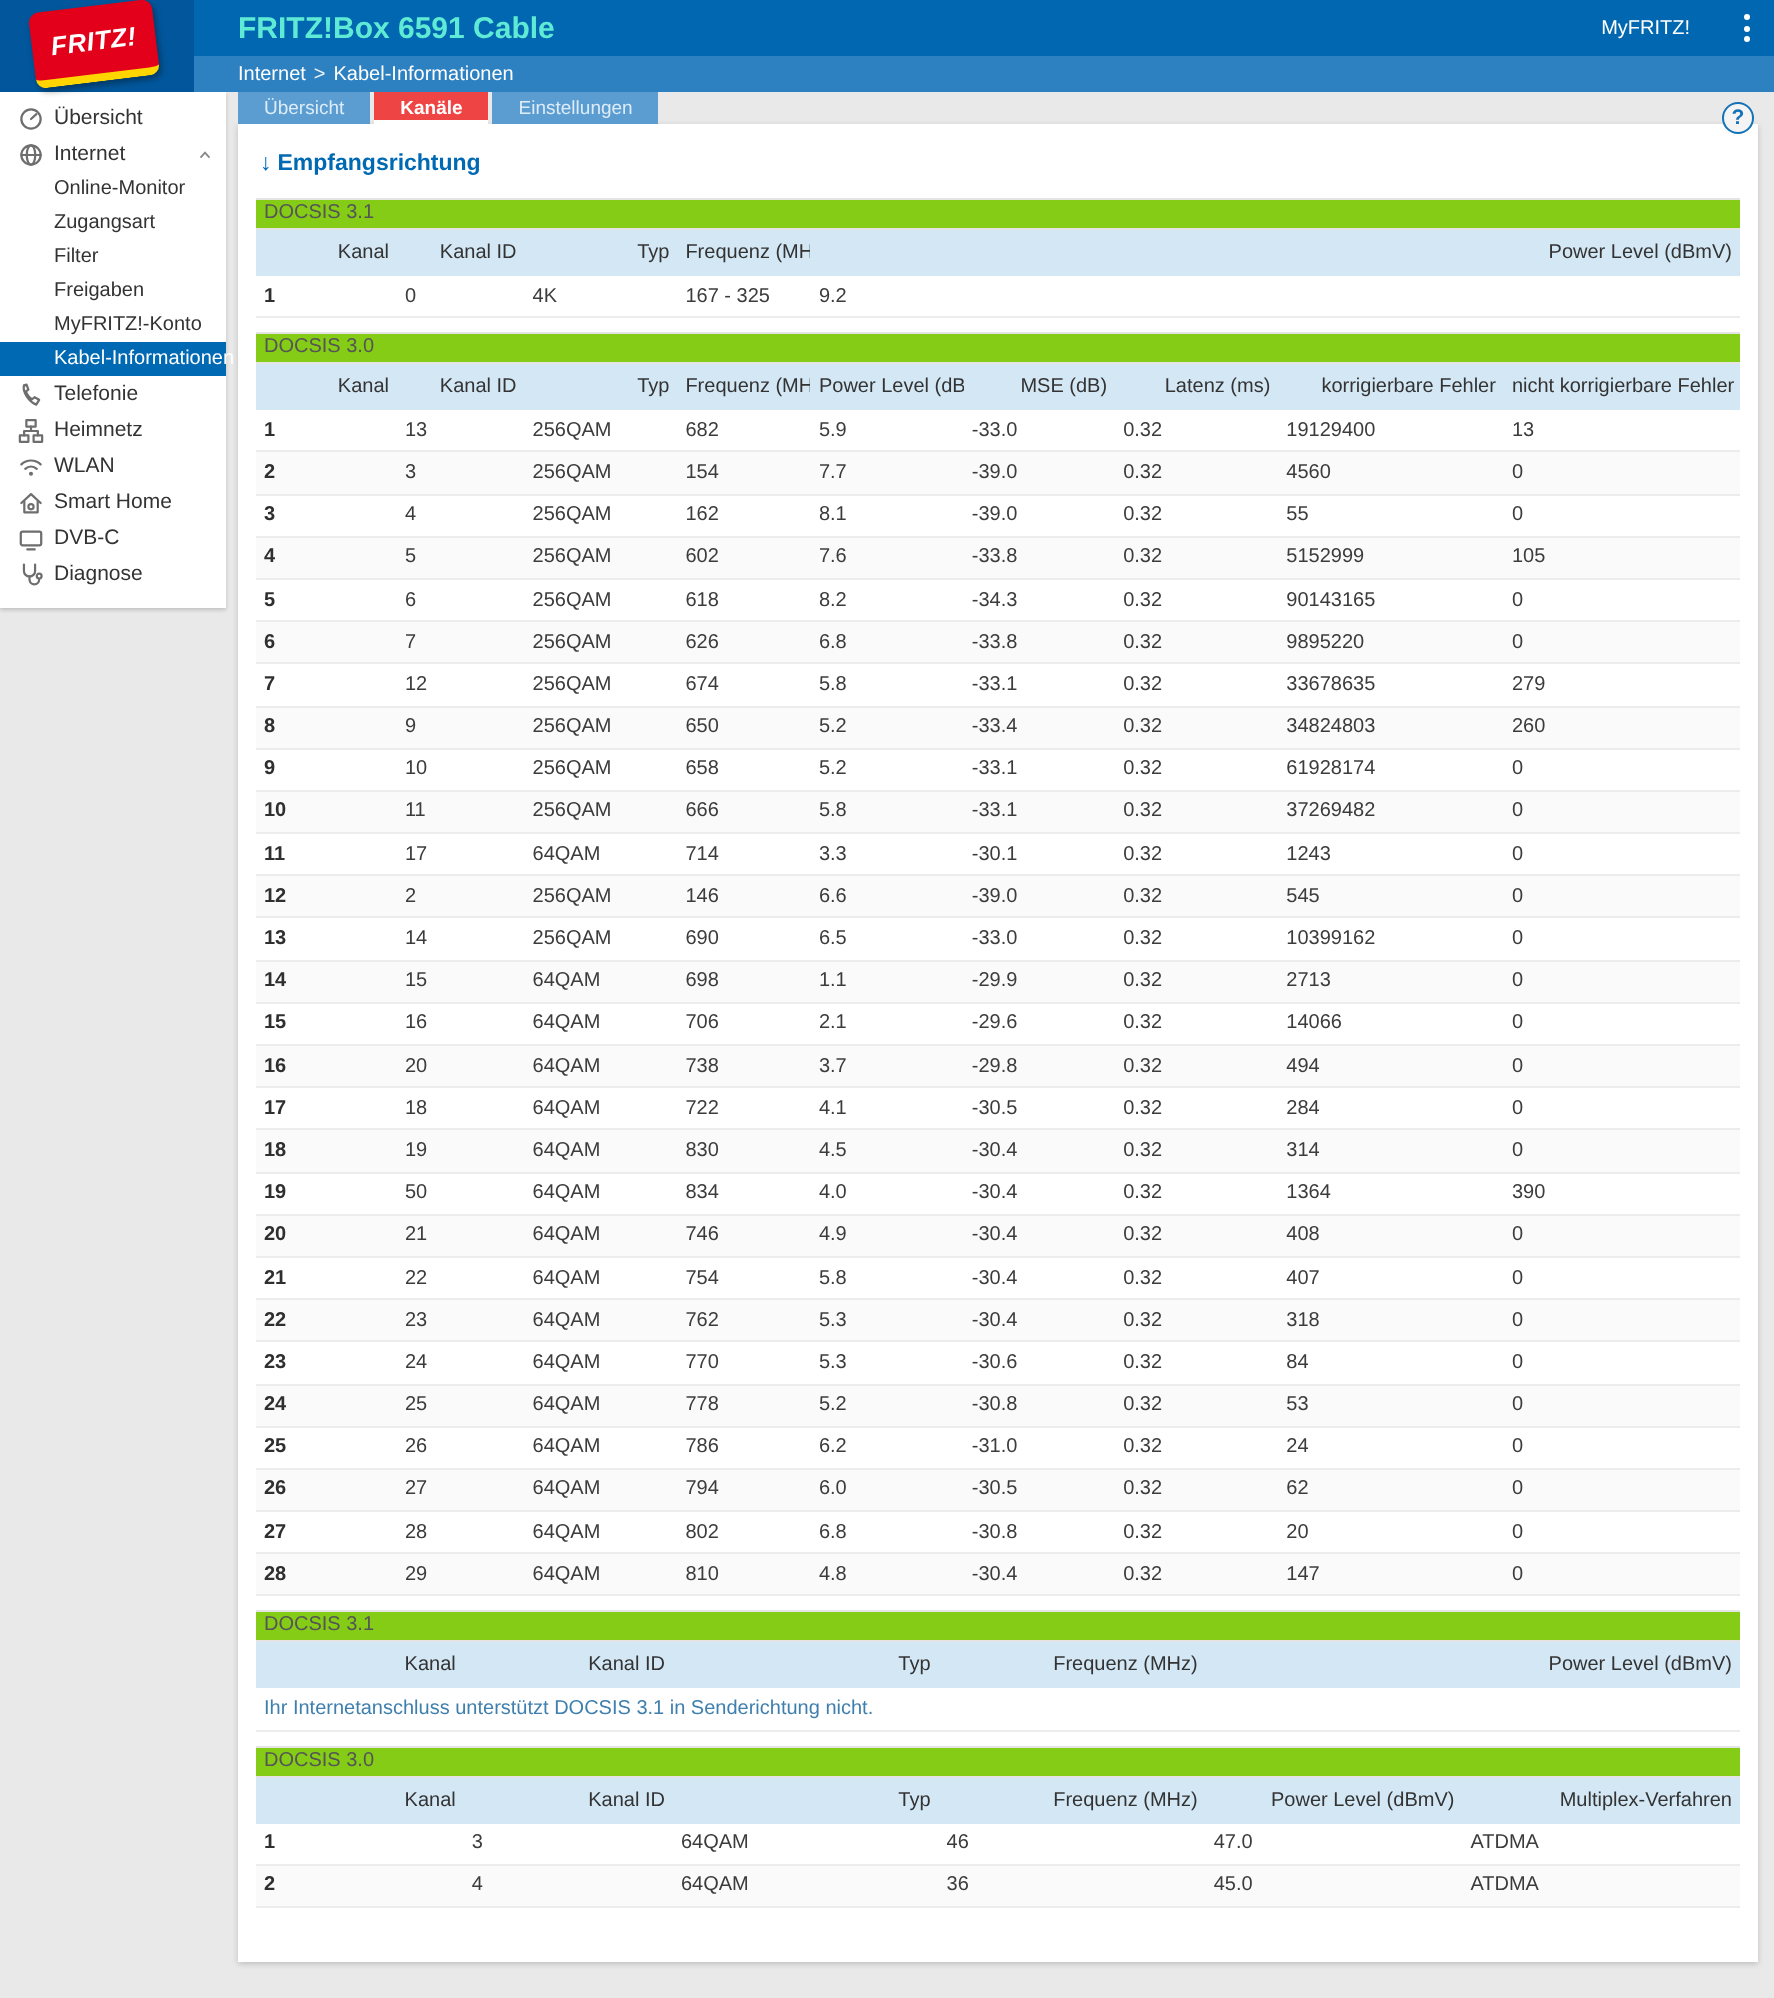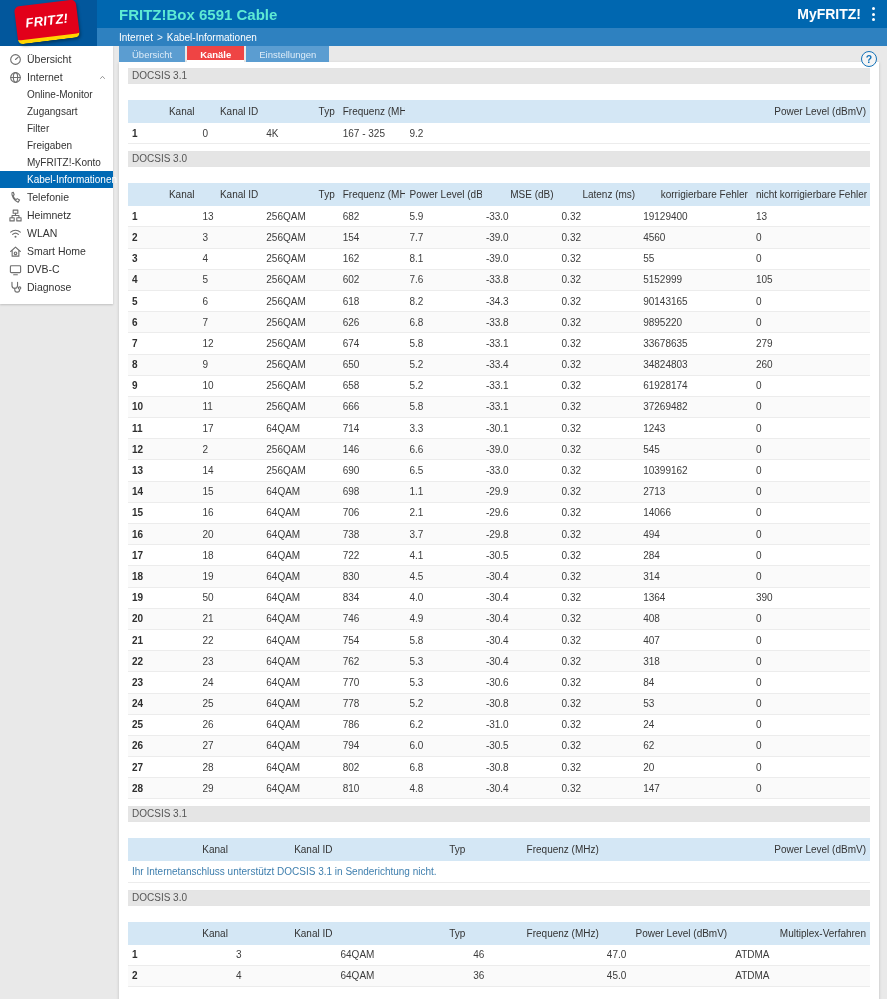--- a/index.html
+++ b/index.html
@@ -5,21 +5,21 @@
   *{margin:0;padding:0;box-sizing:border-box}
   html,body{width:887px;height:999px}
   body{background:#e9e9e9;font-family:"Liberation Sans",sans-serif;overflow:hidden;position:relative}
 
   
   .topbar{height:28px;background:#0067b0;position:relative;display:flex;align-items:center;z-index:4}
   .crumbbar{height:18px;background:#2e81c0;display:flex;align-items:center;color:#fff;font-size:10px;padding-left:119px;position:relative;z-index:3}
   .logobox{position:absolute;left:0;top:0;width:97px;height:46px;background:#02579c;z-index:5}
   .logo{position:absolute;left:16px;top:3px;width:62px;height:38px;background:#e2001a;border-radius:5px;transform:rotate(-7deg);z-index:6;display:flex;align-items:center;justify-content:center;color:#fff;font-weight:bold;font-style:italic;font-size:13px;letter-spacing:.3px;border-bottom:4px solid #ffd500;box-shadow:1px 2px 3px rgba(0,0,0,.35);cursor:pointer}
   .prodtitle{margin-left:119px;color:#5eead4;font-size:15px;font-weight:bold}
-  .topright{position:absolute;right:26px;color:#fff;font-size:14px;font-weight:bold;cursor:pointer}
+  .topright{position:absolute;right:42px;color:#fff;font-size:10px;font-weight:normal;cursor:pointer}
   .kebab{position:absolute;right:8px;top:7px;width:12px;height:14px;display:flex;flex-direction:column;align-items:center;justify-content:space-between;cursor:pointer}
   .kebab i{width:3px;height:3px;border-radius:50%;background:#fff;display:block}
   .crumbbar .sep{margin:0 4px;opacity:.9}
   .help{position:absolute;right:10px;top:51px;width:16px;height:16px;border:1.4px solid #1372b8;border-radius:50%;color:#1372b8;font-size:10.5px;font-weight:bold;display:flex;align-items:center;justify-content:center;cursor:pointer;z-index:2;background:#f4f4f4}
 
   
   .layout{display:flex;align-items:flex-start}
   .sidebar{width:113px;background:#fff;box-shadow:0 1px 2px rgba(0,0,0,.18);padding:4px 0 8px 0;font-size:10.5px;color:#333}
   .sitem{display:flex;align-items:center;height:18px;padding:0 6px 0 8px;cursor:pointer;position:relative}
   .sitem .slabel{margin-left:5px;white-space:nowrap}
@@ -32,21 +32,21 @@
 
   
   .main{flex:1;margin:0 8px 0 6px;min-width:0}
   .tabs{display:flex;gap:2px;height:16px}
   .tab{background:#5b9dd1;color:#ddecf8;font-size:9.5px;padding:0 13px;display:flex;align-items:center;cursor:pointer}
   .tab.active{background:#ef4444;color:#fff;font-weight:bold;box-shadow:inset 0 -2px 0 #fff}
 
   .card{background:#fff;box-shadow:0 1px 3px rgba(0,0,0,.18);padding:6px 9px 16px 9px;min-height:919px;margin-bottom:12px}
   .dirheading{color:#0069b4;font-size:11.5px;font-weight:bold;margin:8px 0 11px 2px}
   .dirheading .arr{margin-right:3px;font-weight:normal}
-  .secbar{background:#e5e5e5;border-top:1px solid #e4e4e4;border-bottom:1px solid #e4e4e4;height:16px;line-height:14px;font-size:10px;color:#555;padding-left:4px;margin-bottom:16px}
+  .secbar{background:#84cc16;border-top:1px solid #e4e4e4;border-bottom:1px solid #e4e4e4;height:16px;line-height:14px;font-size:10px;color:#555;padding-left:4px;margin-bottom:0}
   table{width:100%;border-collapse:collapse;font-size:10px;color:#3c3c3c;table-layout:fixed;margin-bottom:7px}
   th{background:#d4e7f5;font-weight:normal;text-align:right;padding:6px 4px;color:#333;overflow:hidden;white-space:nowrap}
   td{padding:4.6px 4px;border-bottom:1px solid #ececec;overflow:hidden;white-space:nowrap}
   tbody tr:nth-child(even){background:#fafafa}
   td:first-child{font-weight:bold;color:#2f2f2f}
   .msgrow td{font-weight:normal;color:#3f7fae}
   .sendgap{margin-top:18px}
 </style>
 </head>
 <body>
@@ -170,20 +170,23 @@
 
   <div class="main">
     <div class="tabs">
       <div class="tab">Übersicht</div>
       <div class="tab active">Kanäle</div>
       <div class="tab">Einstellungen</div>
     </div>
 
     <div class="card">
 
+      <div class="dirheading">
+        <span class="arr">↓</span><span>Empfangsrichtung</span>
+      </div>
 
       <div class="secbar">DOCSIS 3.1</div>
       <table>
         <colgroup>
             <col style="width:9.5%">
             <col style="width:8.6%">
             <col style="width:10.3%">
             <col style="width:9%">
             <col>
           </colgroup>

